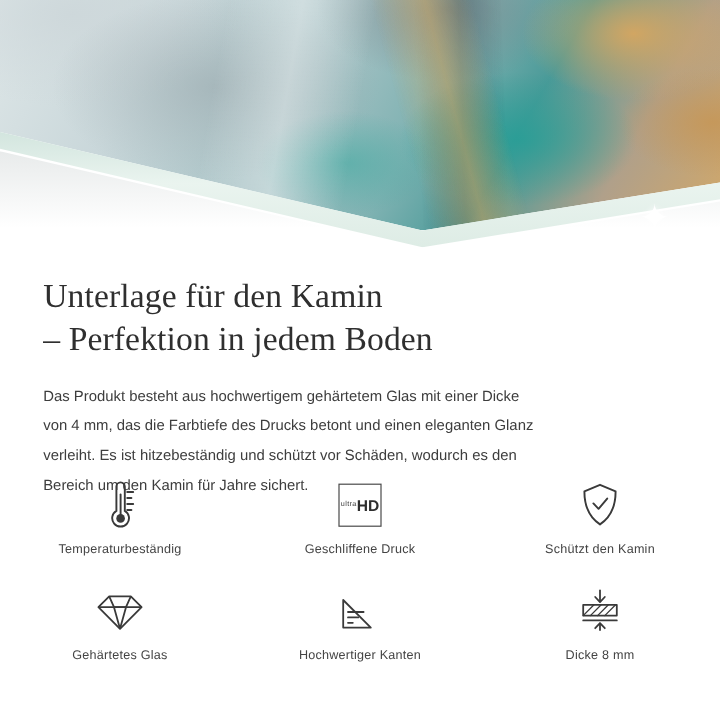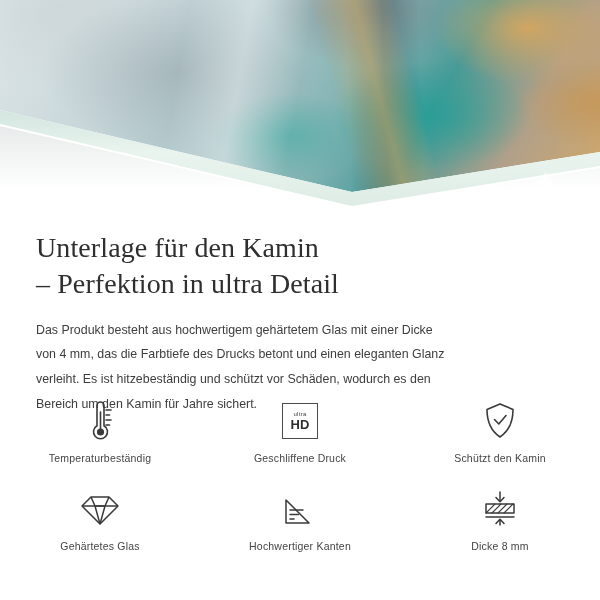--- a/index.html
+++ b/index.html
@@ -143,21 +143,21 @@
     font-size: 10.5px;
     color: #444444;
     text-align: right;
     letter-spacing: 0.2px;
   }
   .hd-badge {
     width: 34px;
     height: 34px;
     border: 1.6px solid #4a4a4a;
     display: flex;
-    flex-direction: column;
+    flex-direction: row;
     align-items: center;
     justify-content: center;
     line-height: 1;
   }
   .hd-badge .ultra {
     font-size: 6px;
     letter-spacing: 0.3px;
     color: #3a3a3a;
     margin-bottom: 1px;
   }
@@ -178,21 +178,21 @@
     <div class="hero-edge"></div>
     <div class="hero-shadow"></div>
     <span class="sparkle s1">✦</span>
     <span class="sparkle s2">✦</span>
     <span class="sparkle s3">✦</span>
   </div>
 
   <div class="content">
     <h1 class="headline">
       <span>Unterlage für den Kamin</span>
-      <span class="line2">– Perfektion in ultra Detail</span>
+      <span class="line2">– Perfektion in jedem Boden</span>
     </h1>
     <p class="body-copy">Das Produkt besteht aus hochwertigem gehärtetem Glas mit einer Dicke von 4 mm, das die Farbtiefe des Drucks betont und einen eleganten Glanz verleiht. Es ist hitzebeständig und schützt vor Schäden, wodurch es den Bereich um den Kamin für Jahre sichert.</p>
   </div>
 
   <div class="features">
 
     <div class="feature">
       <div class="feature-icon">
         <svg width="40" height="44" viewBox="0 0 40 44" fill="none" stroke="#3a3a3a" stroke-width="1.6" stroke-linecap="round">
           <path d="M17 6.5a3.5 3.5 0 0 1 7 0v20.2a7 7 0 1 1-7 0z"></path>

